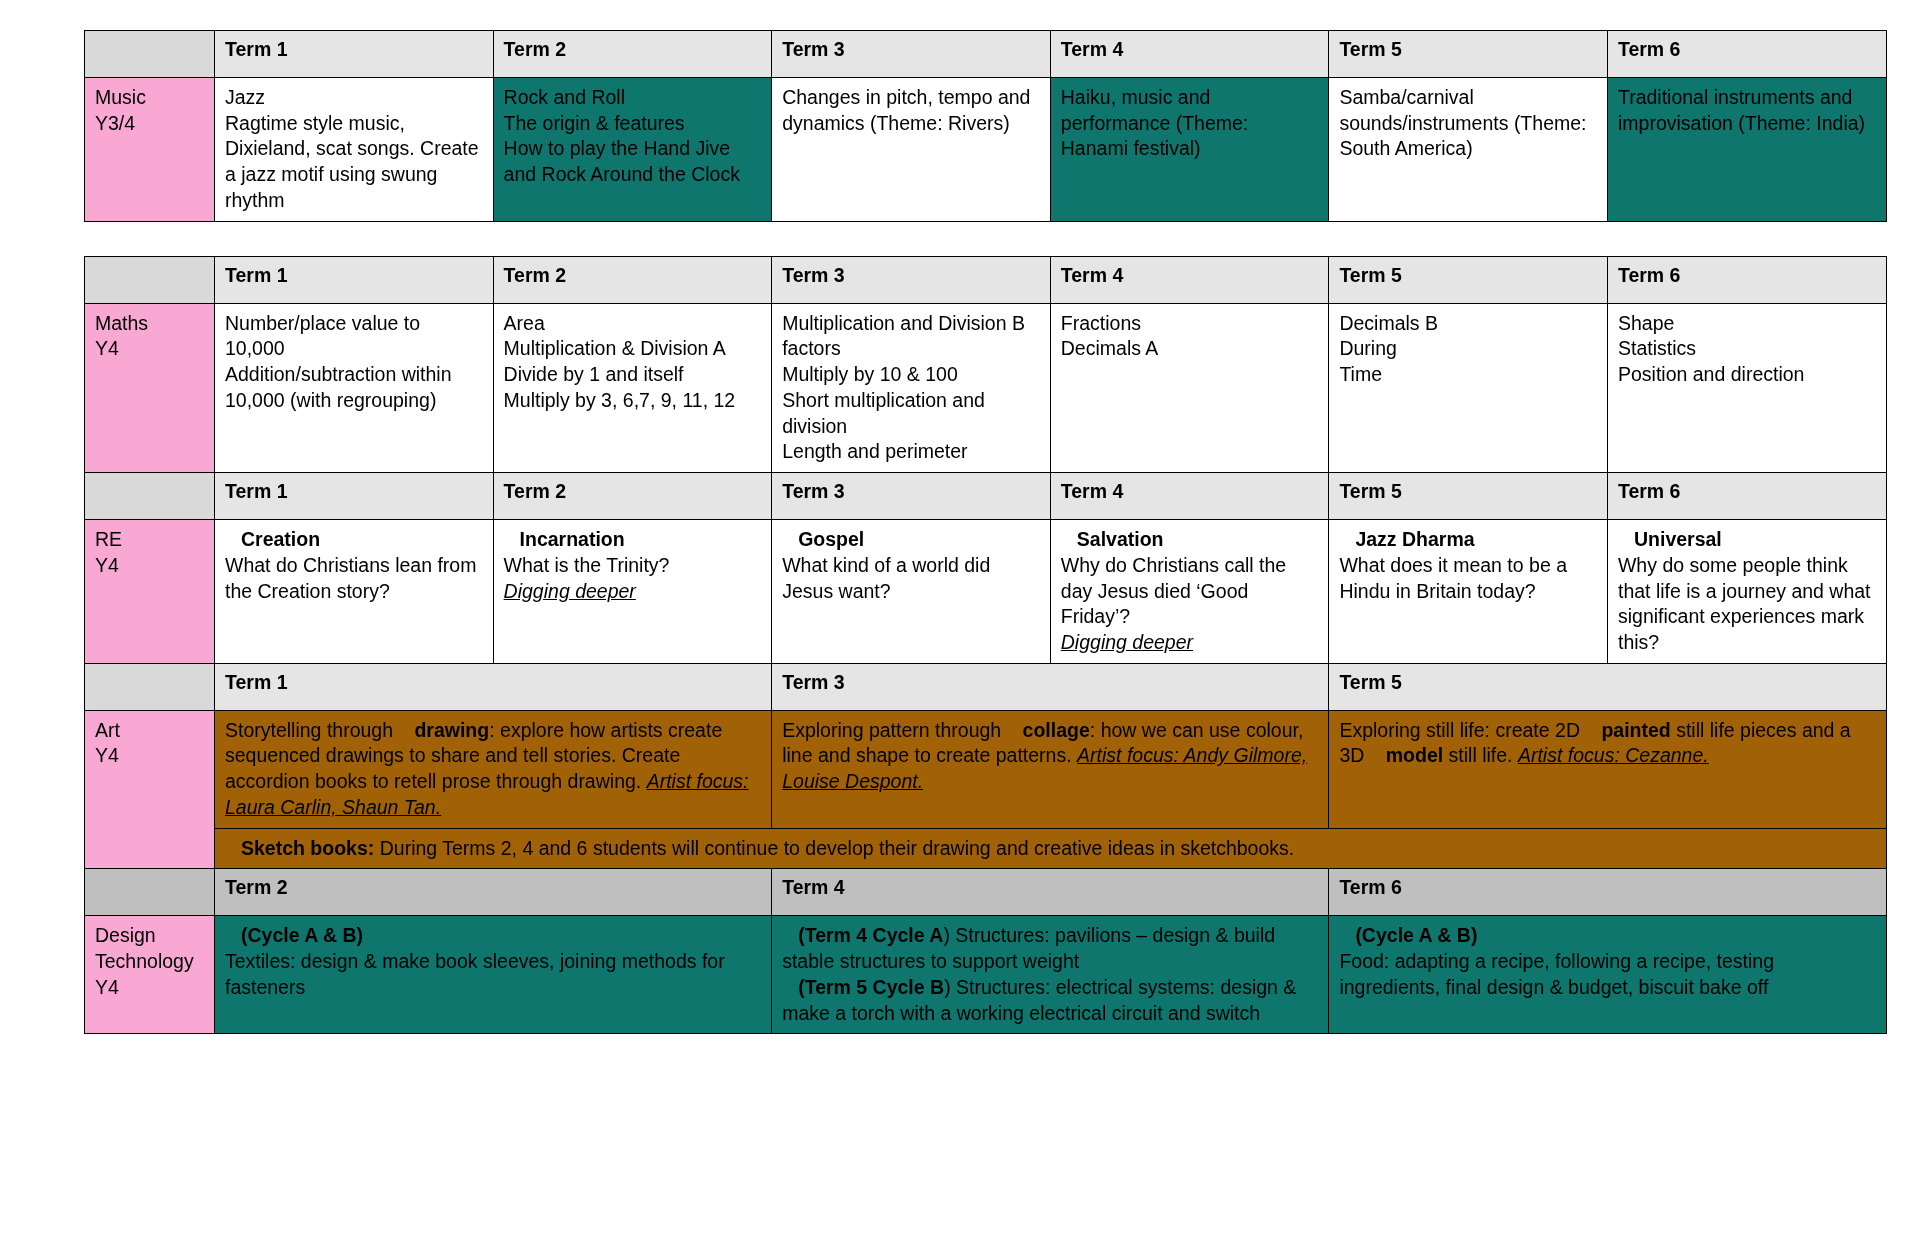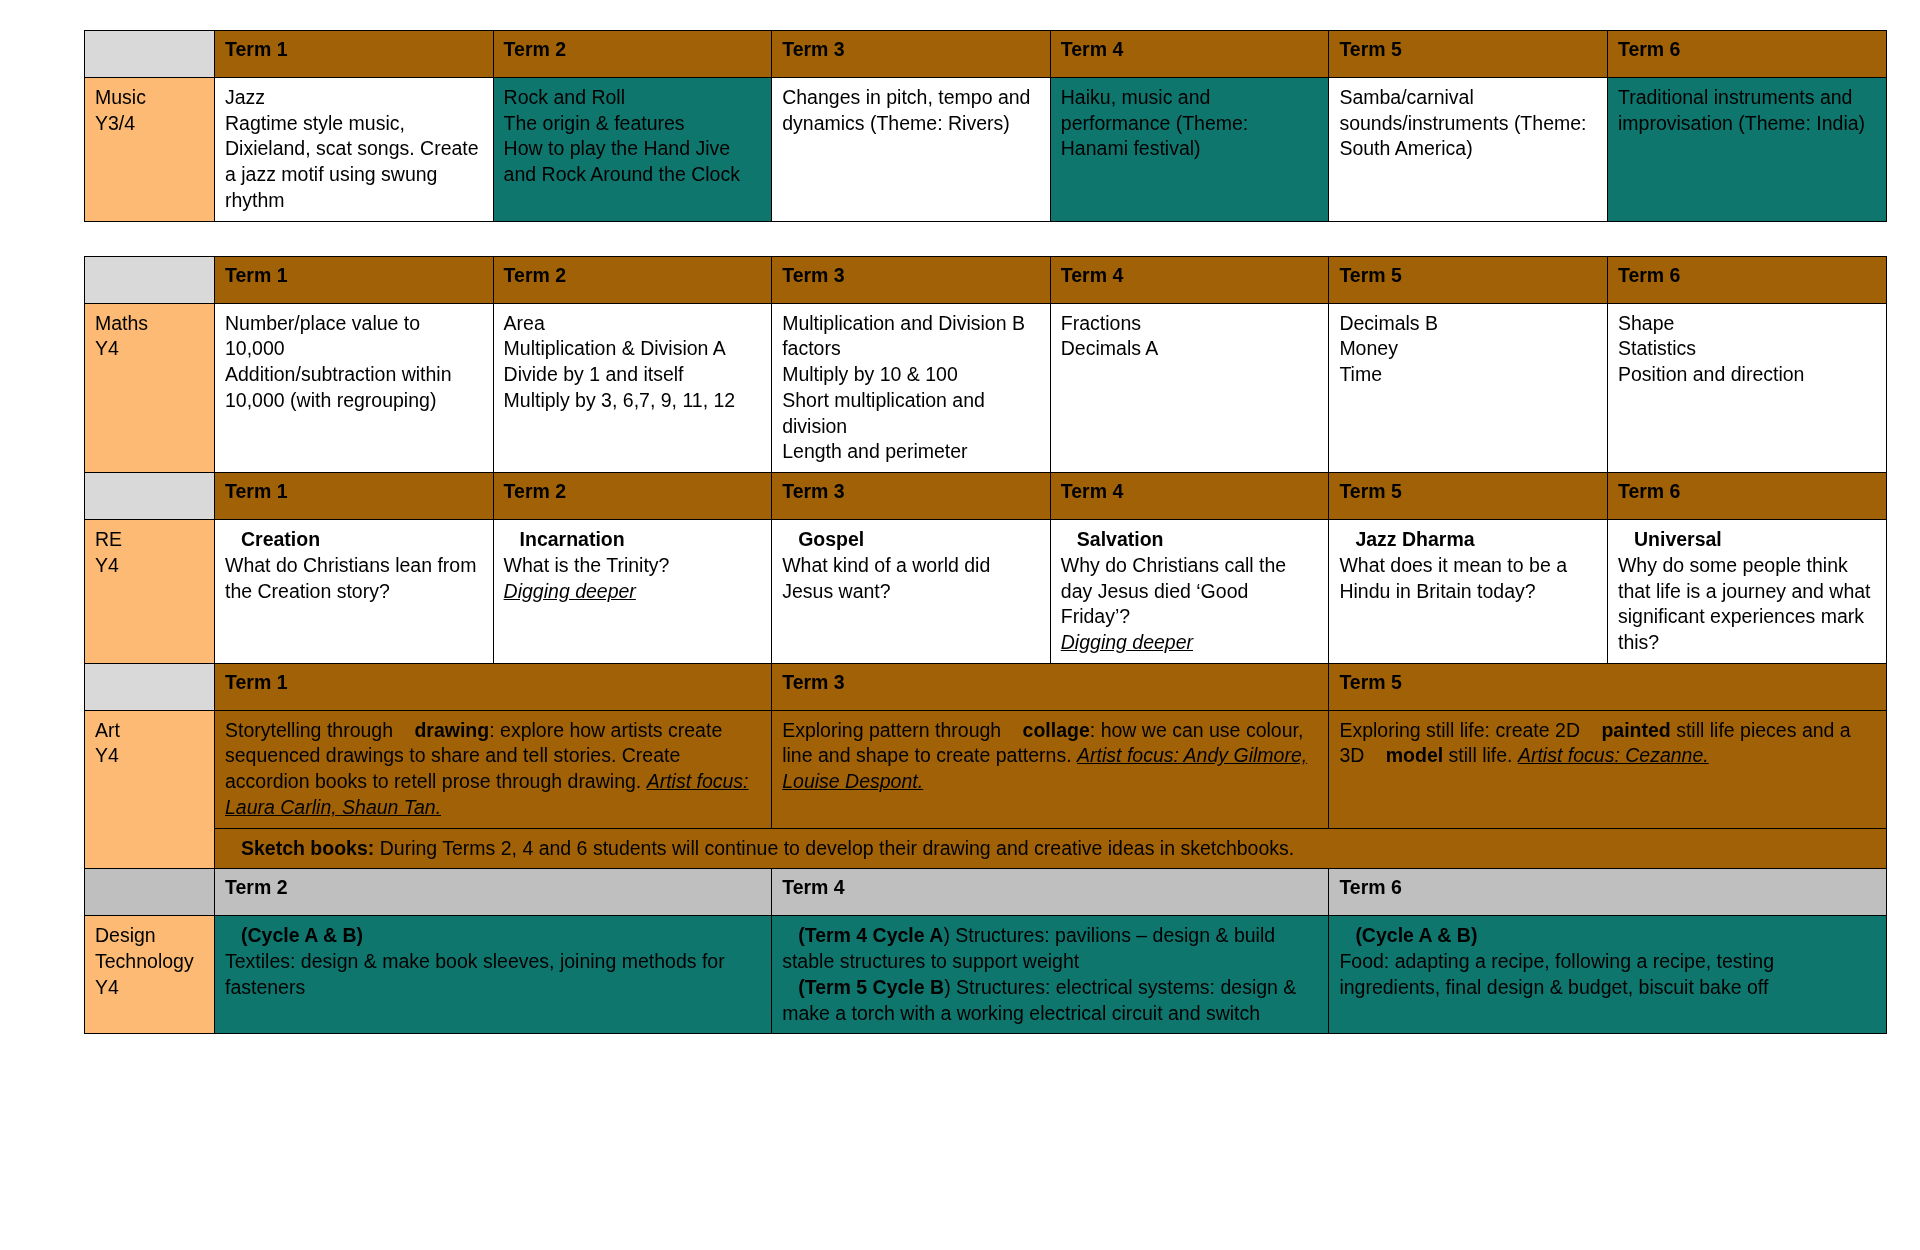--- a/index.html
+++ b/index.html
@@ -35,40 +35,40 @@
   table.curric th {
     border: 1px solid #000000;
     vertical-align: top;
     padding: 7px 9px 7px 10px;
     text-align: left;
     font-weight: normal;
   }
 
   
   tr.termhead td {
-    background: #a16207;
+    background: #e5e5e5;
     font-weight: bold;
     padding-top: 6px;
     padding-bottom: 6px;
     height: 34px;
   }
   tr.termhead td.corner {
     background: #d9d9d9;
   }
   tr.termhead.dark td {
     background: #bfbfbf;
   }
   tr.termhead.dark td.corner {
     background: #bfbfbf;
   }
 
   
   td.subject {
     font-weight: bold;
-    background: #fdba74;
+    background: #f9a8d4;
     white-space: pre-line;
   }
 
   
   td.fill-blue   { background: #0f766e; }
   td.fill-white  { background: #ffffff; }
   td.fill-purple { background: #a16207; }
 
   td .cell {
     white-space: pre-line;
@@ -179,21 +179,21 @@
 Multiply by 10 &amp; 100
 Short multiplication and division
 Length and perimeter</div>
           </td>
         <td class="fill-white">
             <div class="cell">Fractions
 Decimals A</div>
           </td>
         <td class="fill-white">
             <div class="cell">Decimals B
-Money
+During
 Time</div>
           </td>
         <td class="fill-white">
             <div class="cell">Shape
 Statistics
 Position and direction</div>
           </td>
       </tr>
 
       <tr class="termhead">

